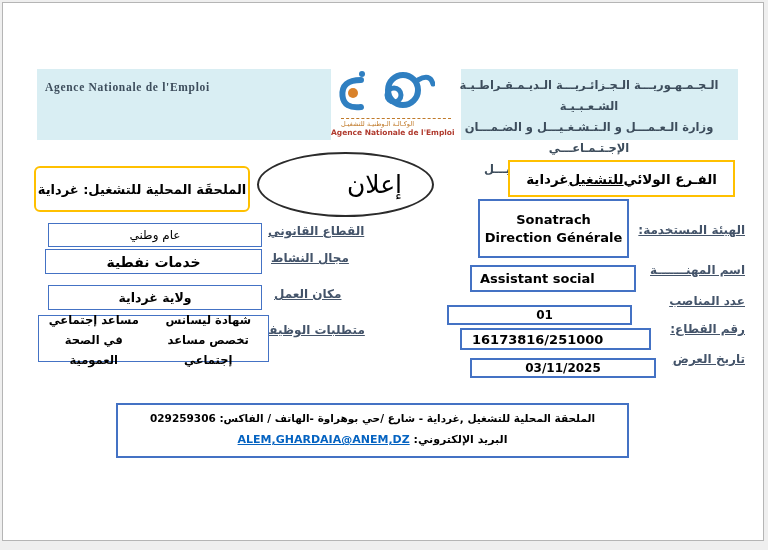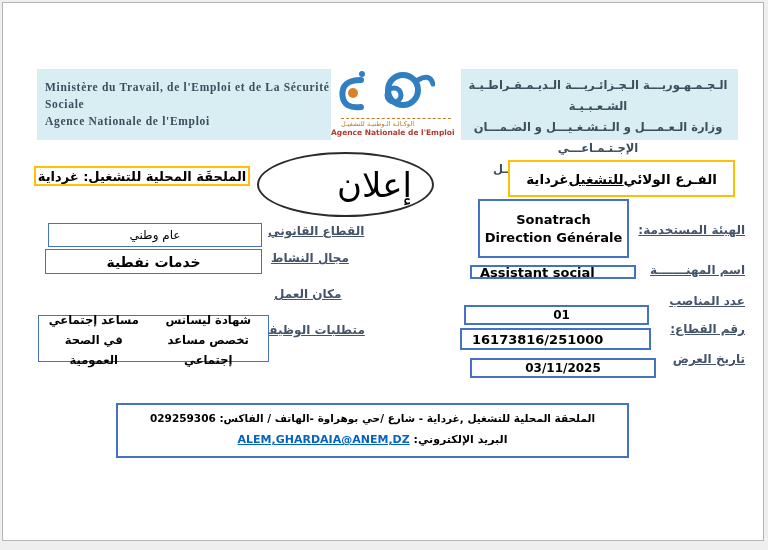--- a/index.html
+++ b/index.html
@@ -6,57 +6,57 @@
   body { font-family:"DejaVu Sans", sans-serif; }
   .stage { position:relative; width:768px; height:550px; background:#efefef; overflow:hidden; }
   .page  { position:absolute; left:2px; top:2px; width:762px; height:539px;
            background:#ffffff; border:1px solid #b5b5b5; }
 
   
   .band { position:absolute; left:34px; top:66px; width:701px; height:71px; background:#d9eef3; }
   .french-block { position:absolute; left:42px; top:76px; width:300px;
                   font-family:"Liberation Serif", serif; font-weight:bold;
                   color:#3d4d5c; font-size:11.5px; line-height:17px; letter-spacing:0.7px; }
-  .arabic-block { position:absolute; right:29px; top:72px; width:272px; direction:rtl;
+  .arabic-block { position:absolute; right:38px; top:72px; width:272px; direction:rtl;
                   text-align:center; color:#3d4d5c; font-size:11.5px; font-weight:600;
                   line-height:21px; }
   .logo-box { position:absolute; left:328px; top:60px; width:130px; height:86px;
               background:#ffffff; text-align:left; padding-top:4px; }
   .logo-caption-ar { font-size:6.5px; color:#c07a2a; letter-spacing:1px;
                      border-top:1px dashed #c07a2a; margin:1px 10px 0 10px; padding-top:1px; }
   .logo-caption-fr { font-size:7.5px; font-weight:bold; color:#b03a2e; }
 
   
   .ybox { position:absolute; border:2px solid #ffc000; background:#fff; display:flex;
           align-items:center; justify-content:center; direction:rtl;
           font-weight:bold; color:#000; }
-  .left-title  { left:31px; top:163px; width:216px; height:20px; font-size:13px; }
+  .left-title  { left:31px; top:163px; width:216px; height:46px; font-size:13px;border-radius:6px; }
   .right-title { left:505px; top:157px; width:227px; height:37px; font-size:13.5px; }
   .right-title .ul { text-decoration:underline; }
   .ellipse { position:absolute; left:254px; top:149px; width:177px; height:65px;
              border:2px solid #2b2b2b; border-radius:50%; display:flex;
              align-items:center; justify-content:center; padding-left:58px; }
-  .ellipse span { font-size:34px; color:#000; }
+  .ellipse span { font-size:25px; color:#000; }
 
   
   .lbl { position:absolute; direction:rtl; color:#44546a; font-size:12px; font-weight:600;
          text-decoration:underline; white-space:nowrap; }
   .vbox { position:absolute; border:2px solid #4472c4; background:#fff; display:flex;
           align-items:center; justify-content:center; color:#000; font-weight:bold;
           text-align:center; }
   .vbox.thin { border-width:1.5px; }
   .vbox.left-align { justify-content:flex-start; text-align:left; }
 
   .lbl-employer     { right:18px; top:220px; }
   .box-employer     { left:475px; top:196px; width:151px; height:59px; font-size:13px;
                       line-height:18px; padding:0 4px; }
   .lbl-profession   { right:18px; top:260px; }
-  .box-profession   { left:467px; top:262px; width:166px; height:14px; font-size:13px; padding-left:8px; }
+  .box-profession   { left:467px; top:262px; width:166px; height:27px; font-size:13px; padding-left:8px; }
   .lbl-positions    { right:18px; top:291px; }
-  .box-positions    { left:461px; top:302px; width:185px; height:20px; font-size:12px;padding-left:10px; }
+  .box-positions    { left:444px; top:302px; width:185px; height:20px; font-size:12px;padding-left:10px; }
   .lbl-offer-number { right:18px; top:319px; }
   .box-offer-number { left:457px; top:325px; width:191px; height:22px; font-size:13px; padding-left:10px; }
   .lbl-offer-date   { right:18px; top:349px; }
   .box-offer-date   { left:467px; top:355px; width:186px; height:20px; font-size:12px; }
 
   .lbl-legal     { left:265px; top:221px; }
   .box-legal     { left:45px; top:220px; width:214px; height:24px; font-size:12px; font-weight:normal; direction:rtl;text-align:right; }
   .lbl-activity  { left:268px; top:248px; }
   .box-activity  { left:42px; top:246px; width:217px; height:25px; font-size:14px; direction:rtl; }
   .lbl-workplace { left:271px; top:284px; }
@@ -74,21 +74,20 @@
 </style>
 </head>
 <body>
 
 <div class="stage">
   <div class="page">
 
     <div class="band"></div>
 
     <div class="french-block">
-      <div>Ministère du Travail, de l'Emploi et de La Sécurité Sociale</div>
       <div>Agence  Nationale  de  l'Emploi</div>
     </div>
 
     <div class="logo-box">
       <svg width="104" height="46" viewBox="0 0 104 46">
         <path d="M30 13 Q10 13 11.5 29 Q13 42 30 40" fill="none" stroke="#2f7fc1" stroke-width="6" stroke-linecap="round"></path>
         <circle cx="22" cy="26" r="5" fill="#d9822b"></circle>
         <circle cx="31" cy="7" r="3" fill="#2f7fc1"></circle>
         <circle cx="72" cy="23" r="15" fill="none" stroke="#2f7fc1" stroke-width="6"></circle>
         <circle cx="63" cy="28" r="7" fill="none" stroke="#2f7fc1" stroke-width="5"></circle>
@@ -133,20 +132,21 @@
     <div class="lbl lbl-offer-date">تاريخ العرض</div>
     <div class="vbox box-offer-date">03/11/2025</div>
 
     <div class="lbl lbl-legal">القطاع القانوني</div>
     <div class="vbox thin box-legal">عام وطني</div>
 
     <div class="lbl lbl-activity">مجال النشاط</div>
     <div class="vbox thin box-activity">خدمات نفطية</div>
 
     <div class="lbl lbl-workplace">مكان العمل</div>
+    <div class="vbox thin box-workplace">ولاية غرداية</div>
 
     <div class="lbl lbl-require">متطلبات الوظيفة</div>
     <div class="vbox thin box-require">
       <div>شهادة ليسانس تخصص مساعد إجتماعي</div>
       <div>مساعد إجتماعي في الصحة العمومية</div>
     </div>
 
     <div class="footer-box">
       <div class="footer-address">الملحقة المحلية للتشغيل ,غرداية - شارع /حي بوهراوة -الهاتف / الفاكس: 029259306</div>
       <div class="footer-mail">

